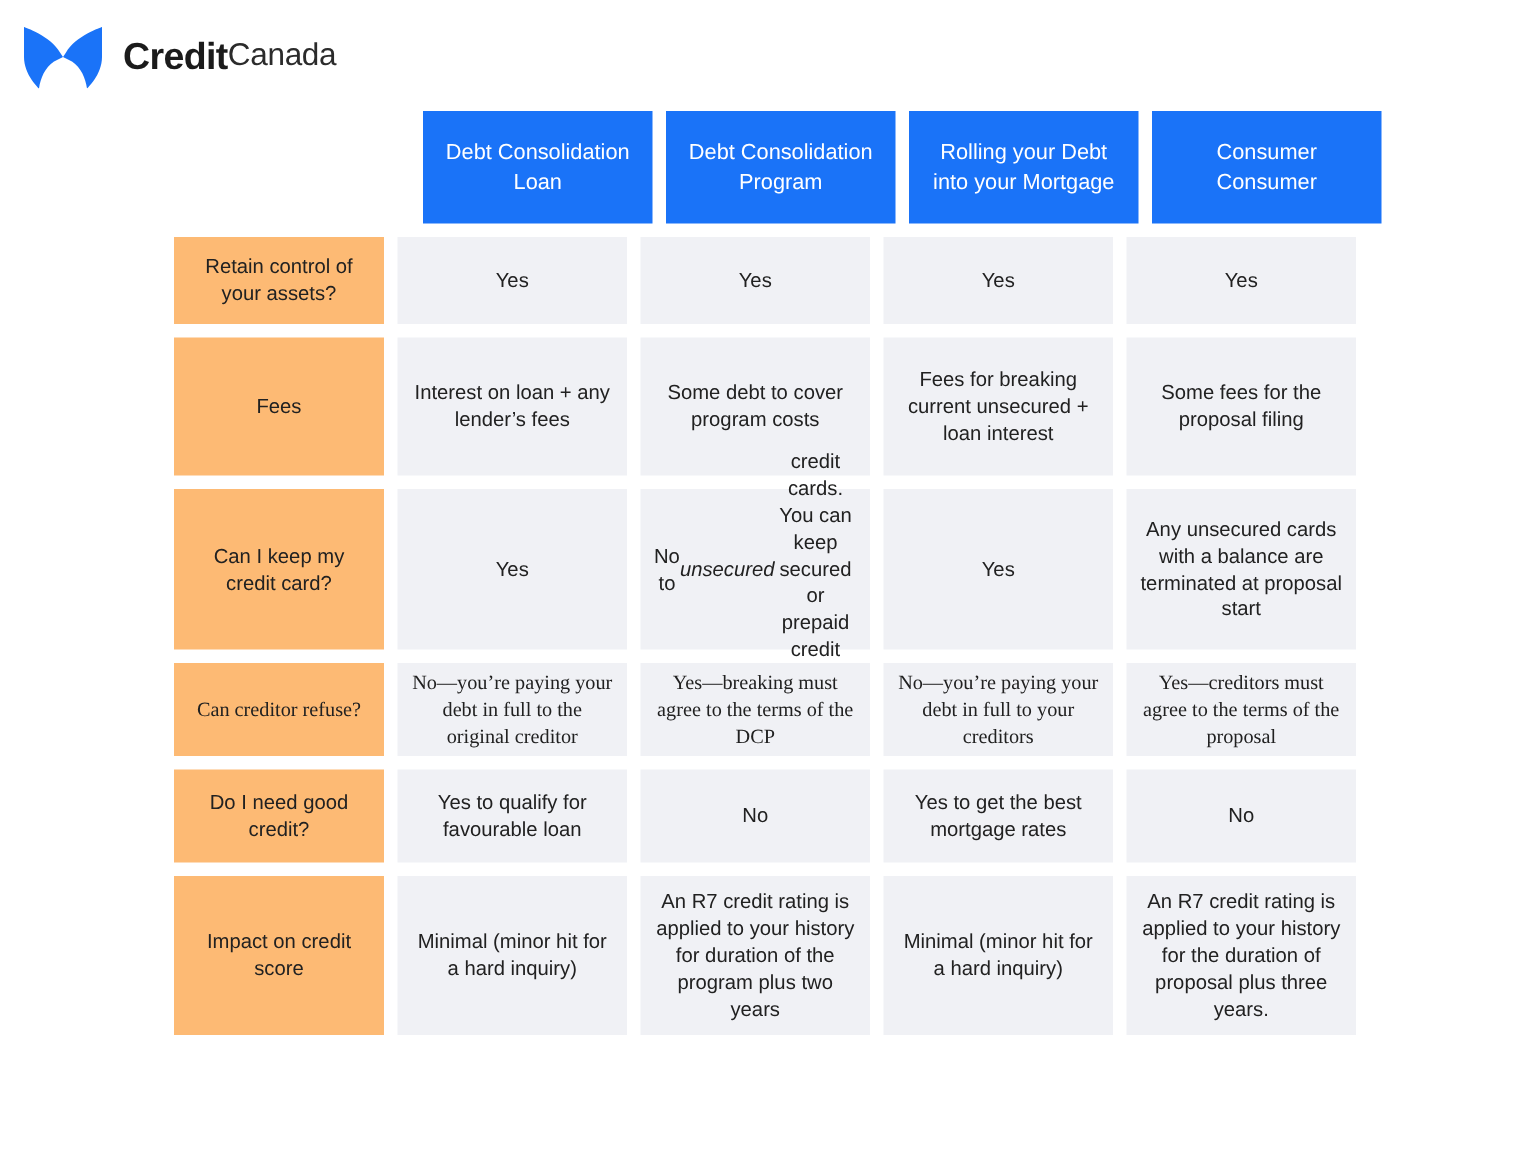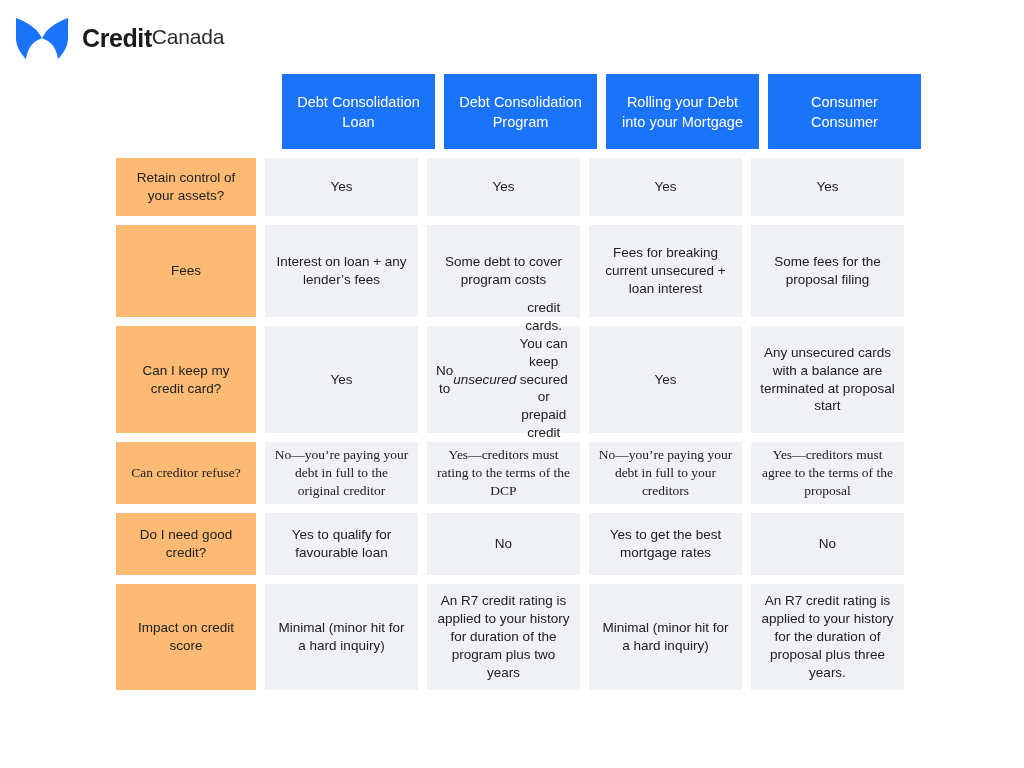--- a/index.html
+++ b/index.html
@@ -150,21 +150,21 @@
     <div class="cell cell-label">Can I keep my credit card?</div>
     <div class="cell cell-data">Yes</div>
     <div class="cell cell-data">No to <em>unsecured</em> credit cards. You can keep secured or prepaid credit cards.</div>
     <div class="cell cell-data">Yes</div>
     <div class="cell cell-data">Any unsecured cards with a balance are terminated at proposal start</div>
   </div>
 
   <div class="trow r3">
     <div class="cell cell-label">Can creditor refuse?</div>
     <div class="cell cell-data">No—you’re paying your debt in full to the original creditor</div>
-    <div class="cell cell-data">Yes—creditors must rating to the terms of the DCP</div>
+    <div class="cell cell-data">Yes—breaking must agree to the terms of the DCP</div>
     <div class="cell cell-data">No—you’re paying your debt in full to your creditors</div>
     <div class="cell cell-data">Yes—creditors must agree to the terms of the proposal</div>
   </div>
 
   <div class="trow r4">
     <div class="cell cell-label">Do I need good credit?</div>
     <div class="cell cell-data">Yes to qualify for favourable loan</div>
     <div class="cell cell-data">No</div>
     <div class="cell cell-data">Yes to get the best mortgage rates</div>
     <div class="cell cell-data">No</div>

